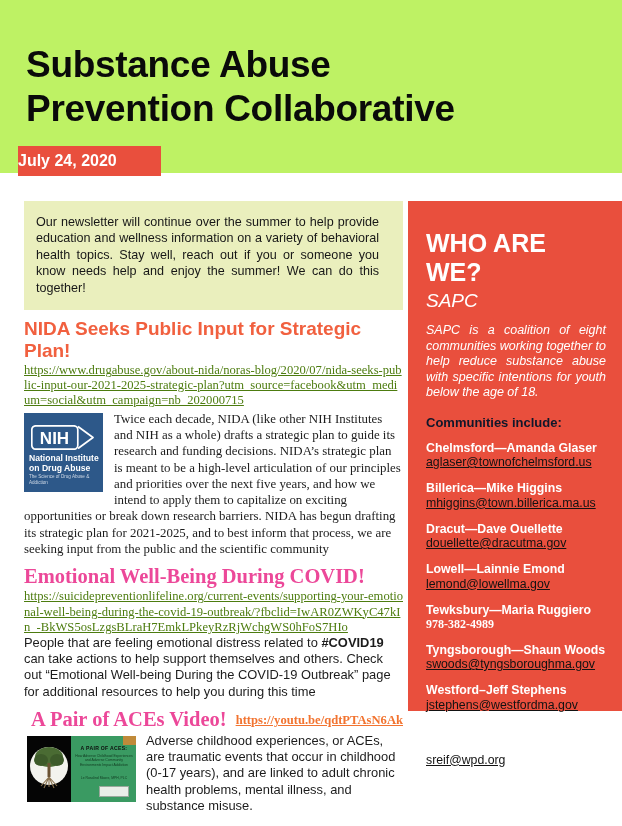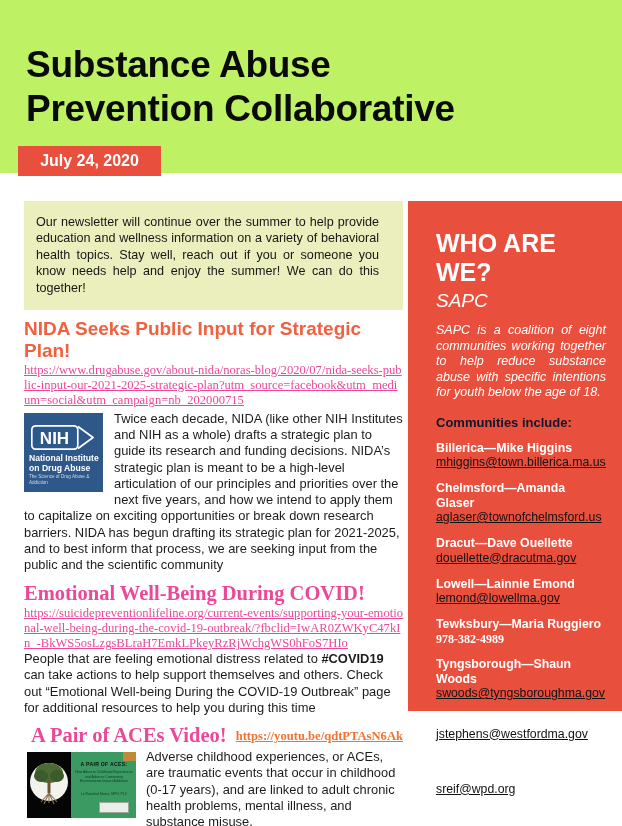--- a/index.html
+++ b/index.html
@@ -48,34 +48,34 @@
     left: 18px;
     top: 146px;
     width: 143px;
     height: 30px;
     background: #e94f3d;
     color: #ffffff;
     font-family: "Liberation Sans", sans-serif;
     font-weight: bold;
     font-size: 16px;
     line-height: 30px;
-    text-align: center;
+    text-align: left;
     box-sizing: border-box;
   }
 
   
   .sidebar {
     position: absolute;
     left: 408px;
     top: 201px;
     width: 214px;
     height: 510px;
     background: #e94f3d;
     box-sizing: border-box;
-    padding: 28px 16px 0 28px;
+    padding: 28px 16px 0 18px;
   }
   .sidebar-title {
     font-family: "Liberation Sans", sans-serif;
     font-weight: bold;
     font-size: 25px;
     line-height: 29px;
     color: #ffffff;
     margin: 0 0 2px 0;
   }
   .sidebar-subtitle {
@@ -176,21 +176,21 @@
     display: block;
     margin: 0 0 2px 0;
     white-space: nowrap;
     text-align: right;
   }
   .h-inline-row .h-serif-red { display: inline; }
   .link-serif {
     font-family: "Liberation Serif", serif;
     font-size: 12.6px;
     line-height: 15.2px;
-    color: #ec4899;
+    color: #4d7c0f;
     text-decoration: underline;
     word-break: break-all;
     display: block;
   }
   .link-serif-inline {
     font-family: "Liberation Serif", serif;
     font-weight: bold;
     font-size: 12.6px;
     color: #f2732f;
     text-decoration: underline;
@@ -235,21 +235,21 @@
   .nih-tag {
     position: absolute;
     left: 5px; top: 61px;
     width: 74px;
     font-family: "Liberation Sans", sans-serif;
     font-size: 4.6px;
     line-height: 6px;
     color: #cfd9e6;
   }
   .nida-para {
-    font-family: Liberation Sans, sans-serif;
+    font-family: Liberation Serif, serif;
     font-size: 12.9px;
     line-height: 16.3px;
     color: #1c1c1c;
     margin: 0;
     text-align: left;
   }
 
   
   .aces-thumb {
     float: left;
@@ -333,27 +333,27 @@
   </div>
   <div class="date-badge">July 24, 2020</div>
 
   <aside class="sidebar">
     <h2 class="sidebar-title">WHO ARE WE?</h2>
     <div class="sidebar-subtitle">SAPC</div>
     <p class="sidebar-desc">SAPC is a coalition of eight communities working together to help reduce substance abuse with specific intentions for youth below the age of 18.</p>
     <div class="sidebar-communities-label">Communities include:</div>
 
     <div class="contact">
+      <span class="contact-name">Chelmsford—Amanda Glaser</span>
+      <a class="contact-email" href="#">aglaser@townofchelmsford.us</a>
+    </div>
+
+    <div class="contact">
       <span class="contact-name">Billerica—Mike Higgins</span>
       <a class="contact-email" href="#">mhiggins@town.billerica.ma.us</a>
-    </div>
-
-    <div class="contact">
-      <span class="contact-name">Chelmsford—Amanda Glaser</span>
-      <a class="contact-email" href="#">aglaser@townofchelmsford.us</a>
     </div>
 
     <div class="contact">
       <span class="contact-name">Dracut—Dave Ouellette</span>
       <a class="contact-email" href="#">douellette@dracutma.gov</a>
     </div>
 
     <div class="contact">
       <span class="contact-name">Lowell—Lainnie Emond</span>
       <a class="contact-email" href="#">lemond@lowellma.gov</a>

